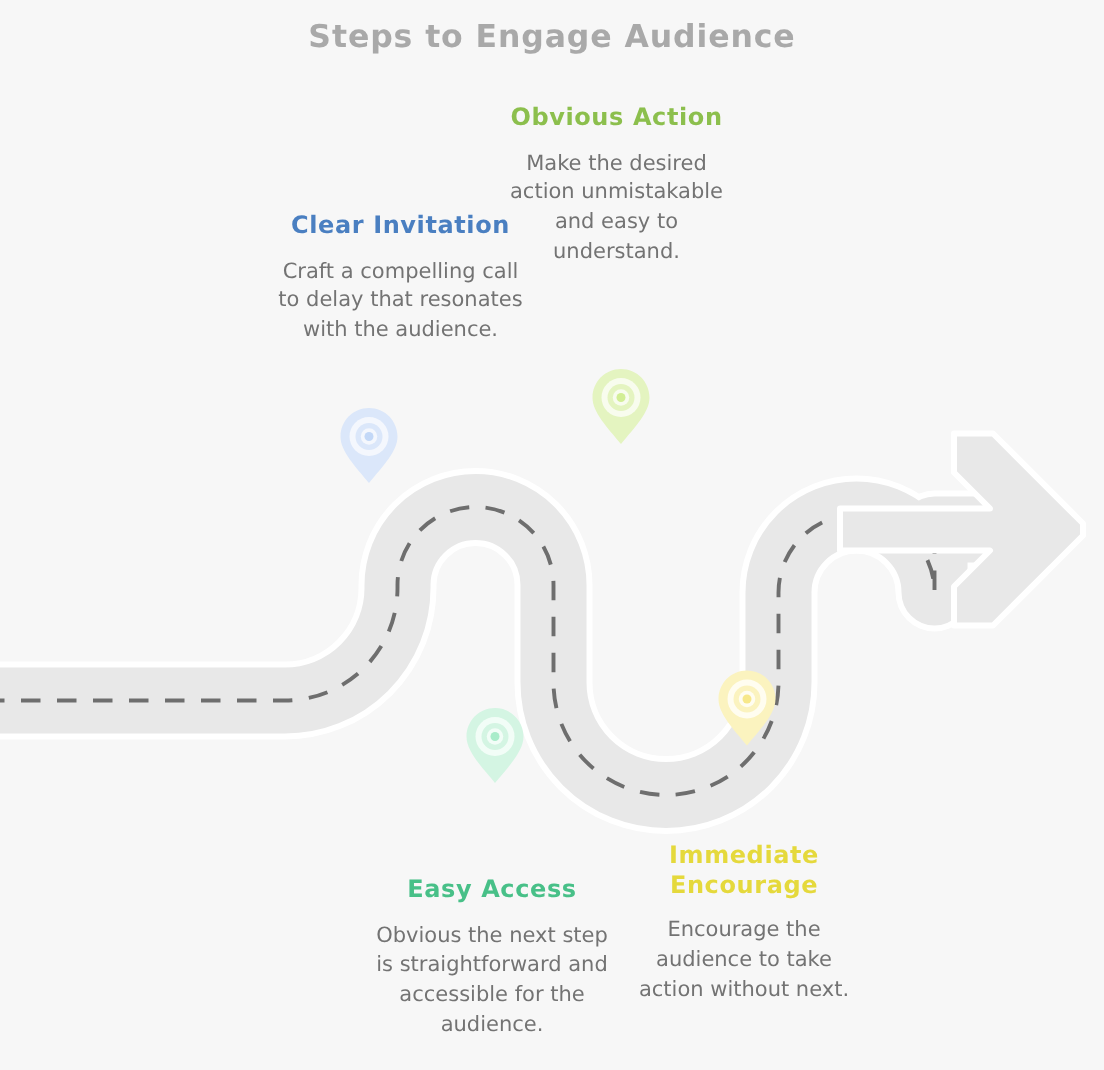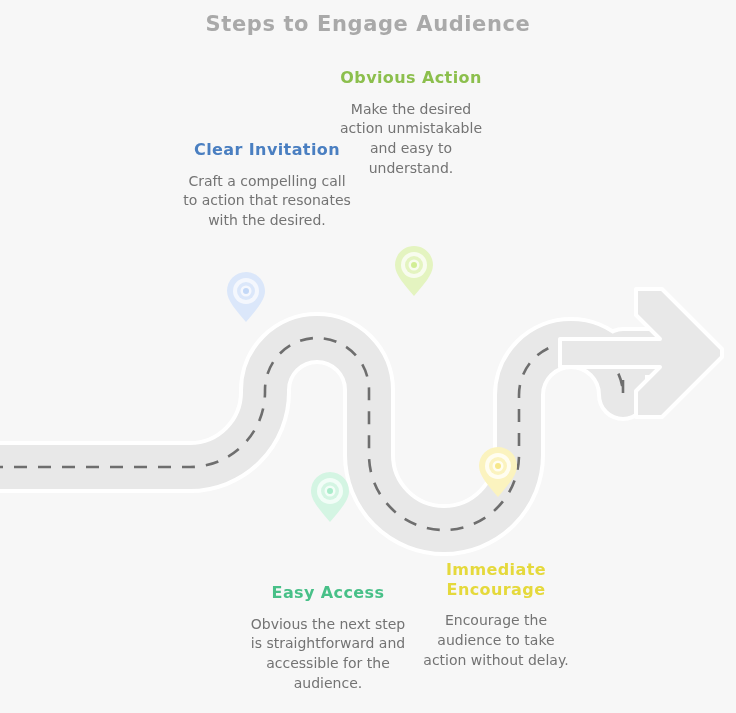--- a/index.html
+++ b/index.html
@@ -144,31 +144,31 @@
   <svg class="pin" style="left:477px; top:445px;" width="42" height="54" viewBox="0 0 42 54">
     <path d="M21 2 C10.5 2 2 10.5 2 21 C2 31 12 41 21 52 C30 41 40 31 40 21 C40 10.5 31.5 2 21 2 Z" fill="#fbf3bf"></path>
     <circle cx="21" cy="21" r="13" fill="#fffdf0"></circle>
     <circle cx="21" cy="21" r="9" fill="#fbf3bf"></circle>
     <circle cx="21" cy="21" r="5.5" fill="#fffdf0"></circle>
     <circle cx="21" cy="21" r="3" fill="#f7e88a"></circle>
   </svg>
 
   <div class="step-block" id="step-1">
     <div class="step-heading">Clear Invitation</div>
-    <div class="step-body">Craft a compelling call to action that resonates with the desired.</div>
+    <div class="step-body">Craft a compelling call to delay that resonates with the audience.</div>
   </div>
 
   <div class="step-block" id="step-2">
     <div class="step-heading">Obvious Action</div>
     <div class="step-body">Make the desired action unmistakable and easy to understand.</div>
   </div>
 
   <div class="step-block" id="step-3">
     <div class="step-heading">Easy Access</div>
     <div class="step-body">Obvious the next step is straightforward and accessible for the audience.</div>
   </div>
 
   <div class="step-block" id="step-4">
     <div class="step-heading">Immediate Encourage</div>
-    <div class="step-body">Encourage the audience to take action without delay.</div>
+    <div class="step-body">Encourage the audience to take action without next.</div>
   </div>
 
 </div>
 
 </body></html>

